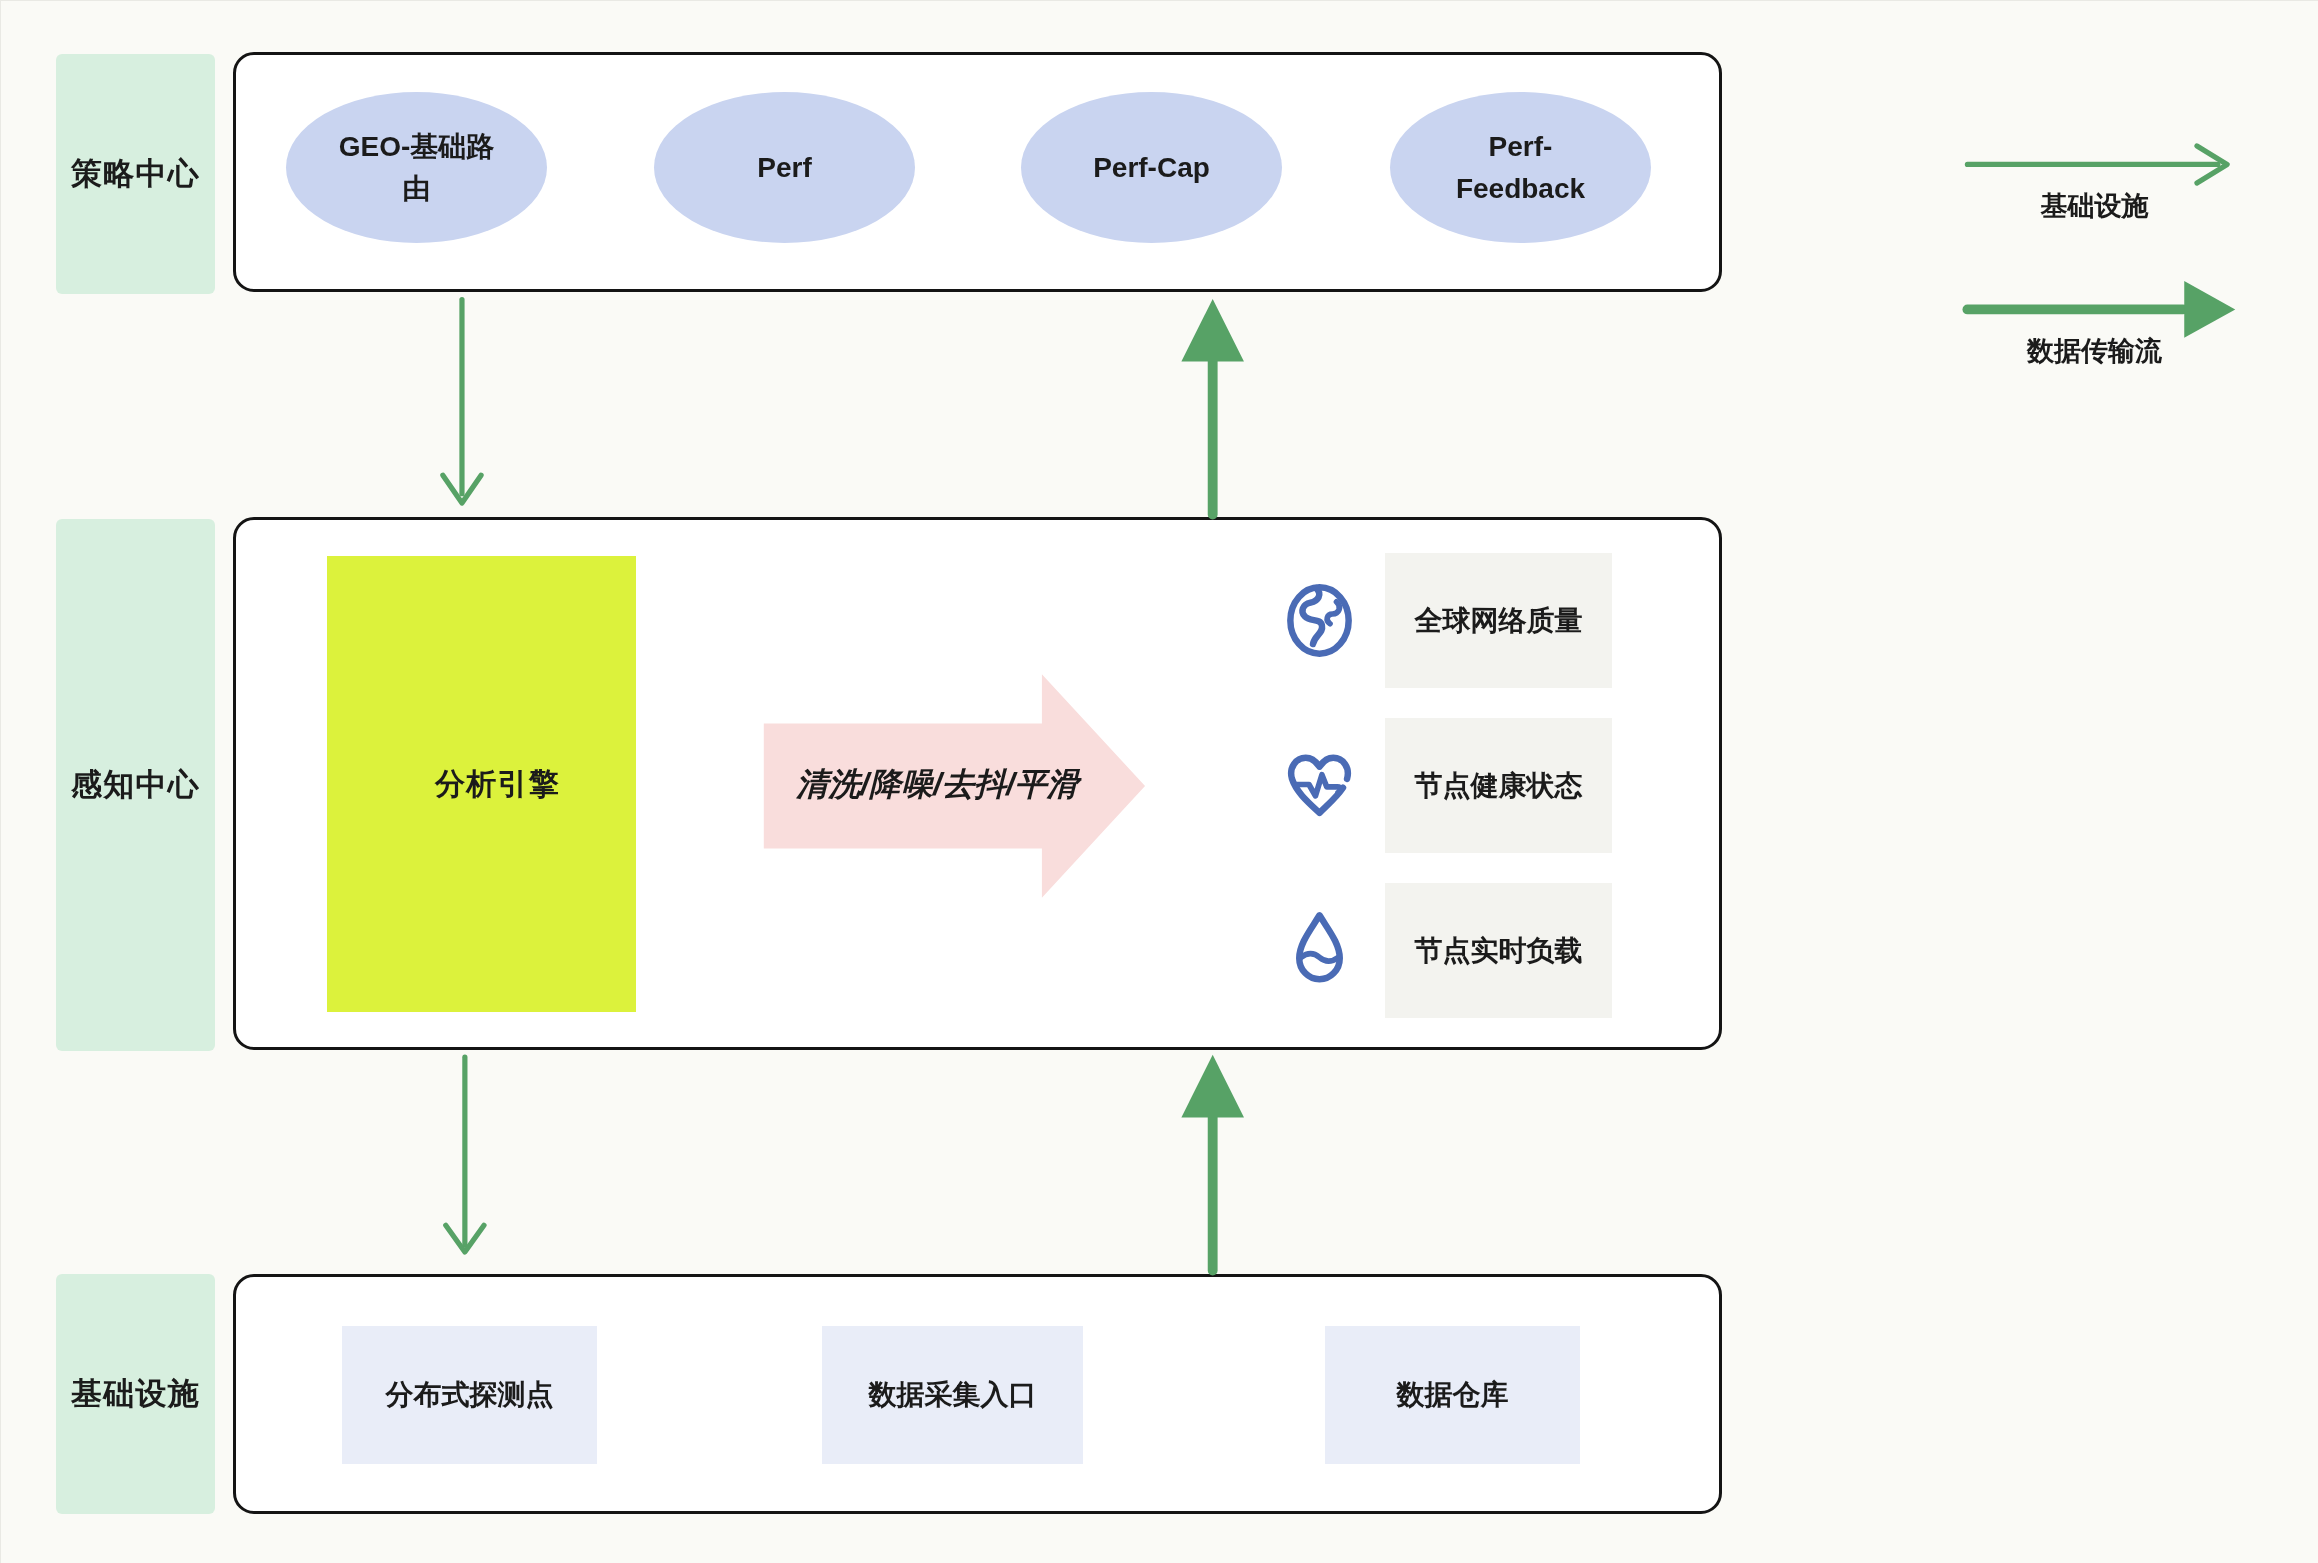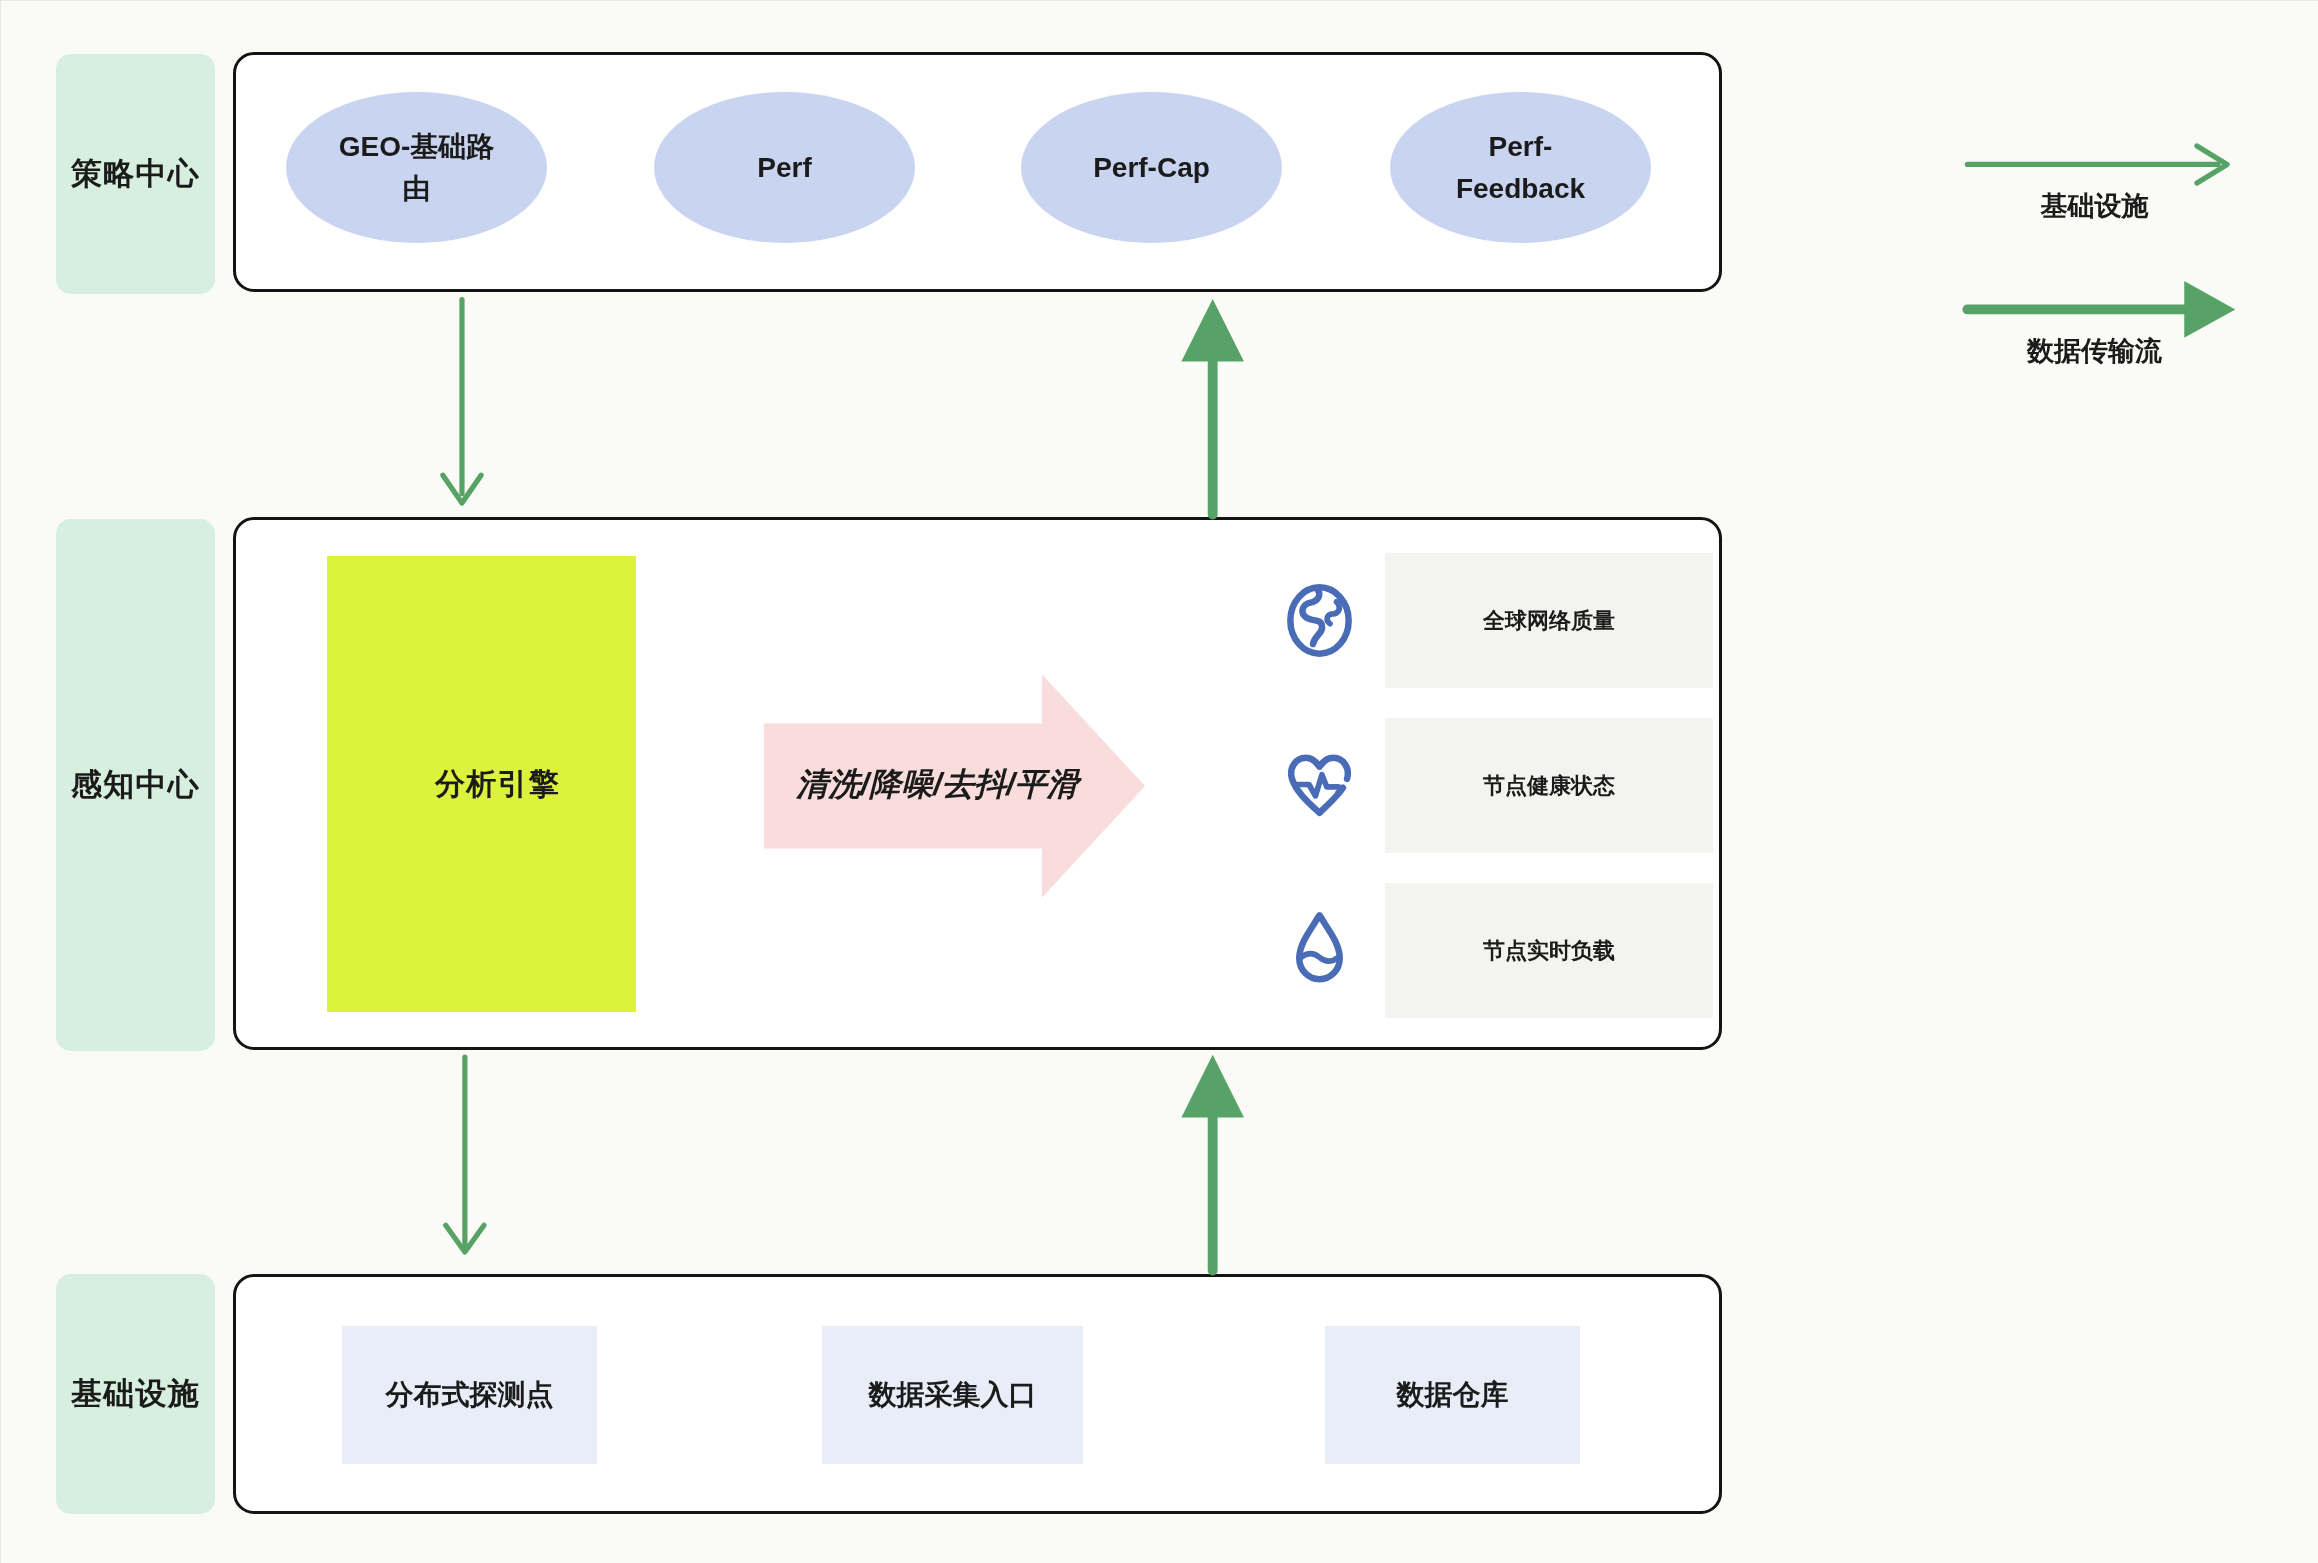--- a/index.html
+++ b/index.html
@@ -10,21 +10,21 @@
   }
   html,body{margin:0;padding:0;background:var(--background);}
   .canvas{
     position:relative;width:2319px;height:1564px;overflow:hidden;
     background:var(--background);color:var(--text);
     font-family:"Liberation Sans","DejaVu Sans",sans-serif;
     box-sizing:border-box;border:1.7px solid #E9E9E4;
   }
   .layer-label{
     position:absolute;left:55px;width:159px;background:var(--layer-label-bg);
-    border-radius:15px;display:flex;align-items:center;justify-content:center;
+    border-radius:6px;display:flex;align-items:center;justify-content:center;
     font-size:31px;font-weight:700;letter-spacing:1.2px;
   }
   #label-strategy{top:53px;height:240px;}
   #label-perception{top:518px;height:532px;}
   #label-infra{top:1273px;height:240px;}
 
   .big-box{
     position:absolute;left:232px;width:1489px;background:#FFFFFF;
     border:3.5px solid var(--box-border);border-radius:21px;box-sizing:border-box;
   }
@@ -53,22 +53,22 @@
     position:absolute;left:539px;top:202px;width:325px;height:125px;
     display:flex;align-items:center;justify-content:center;
     font-size:32px;font-weight:700;white-space:nowrap;font-style:italic;
   }
   .metric-icon{position:absolute;left:1043px;width:81px;height:87px;}
   #metric-icon-0{top:57px;}
   #metric-icon-1{top:221px;}
   #metric-icon-2{top:385px;}
   .metric-icon svg{width:100%;height:100%;}
   .metric-box{
-    position:absolute;left:1149px;width:328px;height:135px;background:var(--metric-box-bg);
-    display:flex;align-items:center;justify-content:center;font-size:22px;font-weight:700;
+    position:absolute;left:1149px;width:227px;height:135px;background:var(--metric-box-bg);
+    display:flex;align-items:center;justify-content:center;font-size:28px;font-weight:700;
   }
   #metric-box-0{top:33px;}
   #metric-box-1{top:198px;}
   #metric-box-2{top:363px;}
 
   .infra-box{
     position:absolute;top:49px;height:138px;background:var(--infra-box-bg);
     display:flex;align-items:center;justify-content:center;font-size:28px;font-weight:700;
   }
   #infra-box-0{left:106px;width:255px;}

